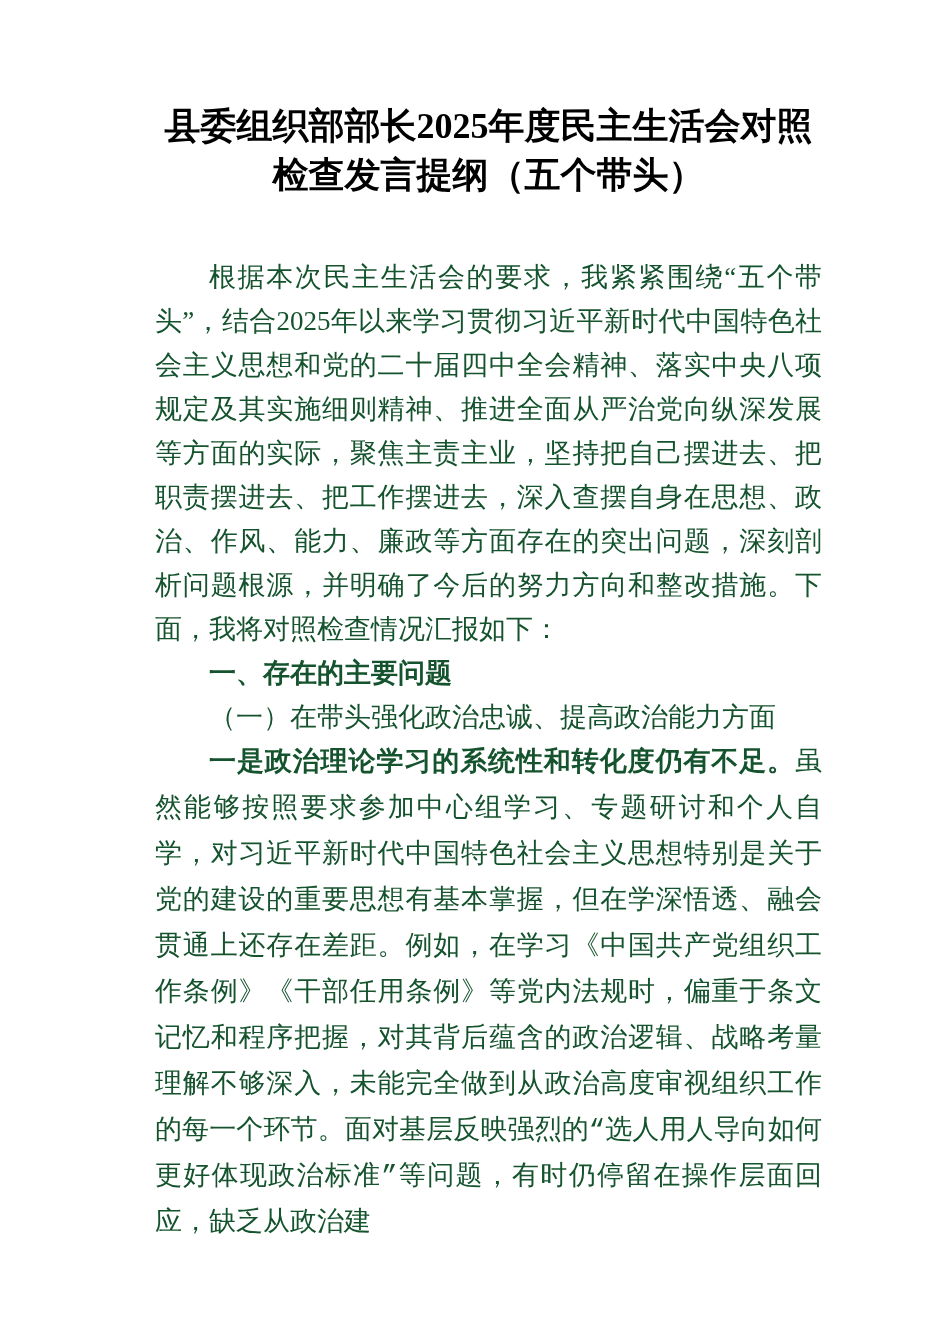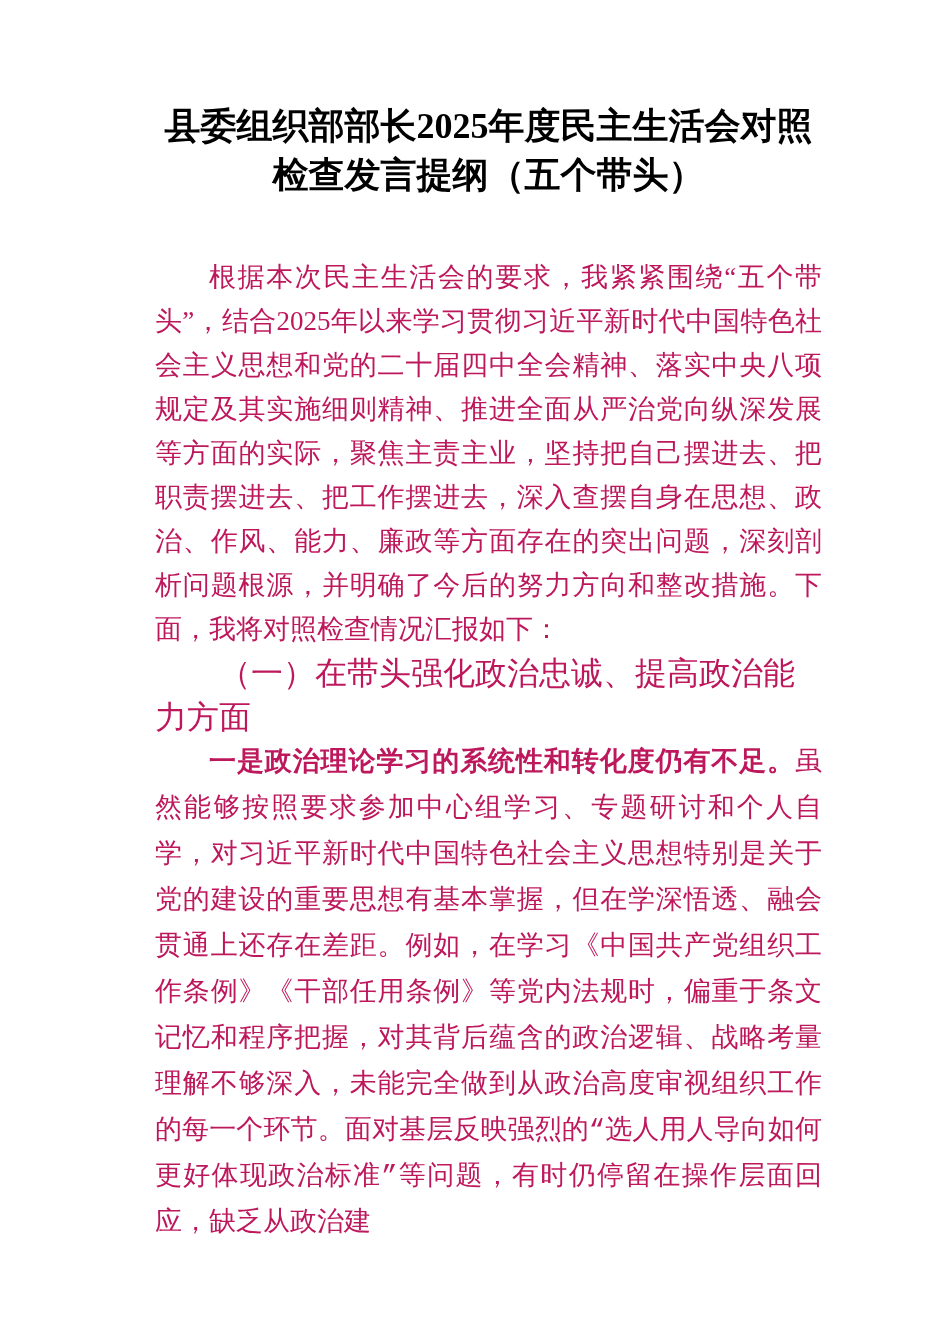--- a/index.html
+++ b/index.html
@@ -26,38 +26,38 @@
     text-align: center;
     color: #000000;
     margin-bottom: 55px;
     letter-spacing: 0px;
   }
   .body-text {
     font-size: 27px;
     line-height: 44px;
     text-align: justify;
     text-justify: inter-ideograph;
-    color: #be185d;
+    color: #14532d;
   }
   p.para {
     text-indent: 2em;
     font-family: "Liberation Serif", serif;
     font-weight: normal;
   }
   h2.section-heading {
     font-family: "Liberation Sans", sans-serif;
     font-size: 27px;
     font-weight: bold;
     line-height: 44px;
     text-indent: 2em;
     text-align: left;
   }
   h3.subsection-heading {
     font-family: "Liberation Serif", serif;
-    font-size: 32px;
+    font-size: 27px;
     font-weight: normal;
     line-height: 44px;
     text-indent: 2em;
     text-align: left;
   }
   .point-lead {
     font-family: Liberation Serif, serif;
     font-weight: bold;
   }
   .point-body {
@@ -69,20 +69,21 @@
 <body>
 
 <div class="page">
 
   <h1 class="doc-title">县委组织部部长2025年度民主生活会对照检查发言提纲（五个带头）</h1>
 
   <div class="body-text">
 
     <p class="para">根据本次民主生活会的要求，我紧紧围绕“五个带头”，结合2025年以来学习贯彻习近平新时代中国特色社会主义思想和党的二十届四中全会精神、落实中央八项规定及其实施细则精神、推进全面从严治党向纵深发展等方面的实际，聚焦主责主业，坚持把自己摆进去、把职责摆进去、把工作摆进去，深入查摆自身在思想、政治、作风、能力、廉政等方面存在的突出问题，深刻剖析问题根源，并明确了今后的努力方向和整改措施。下面，我将对照检查情况汇报如下：</p>
 
+    <h2 class="section-heading">一、存在的主要问题</h2>
 
     <h3 class="subsection-heading">（一）在带头强化政治忠诚、提高政治能力方面</h3>
 
     <p class="para"><span class="point-lead">一是政治理论学习的系统性和转化度仍有不足。</span><span class="point-body">虽然能够按照要求参加中心组学习、专题研讨和个人自学，对习近平新时代中国特色社会主义思想特别是关于党的建设的重要思想有基本掌握，但在学深悟透、融会贯通上还存在差距。例如，在学习《中国共产党组织工作条例》《干部任用条例》等党内法规时，偏重于条文记忆和程序把握，对其背后蕴含的政治逻辑、战略考量理解不够深入，未能完全做到从政治高度审视组织工作的每一个环节。面对基层反映强烈的“选人用人导向如何更好体现政治标准”等问题，有时仍停留在操作层面回应，缺乏从政治建</span></p>
 
   </div>
 
 </div>
 
 </body></html>

